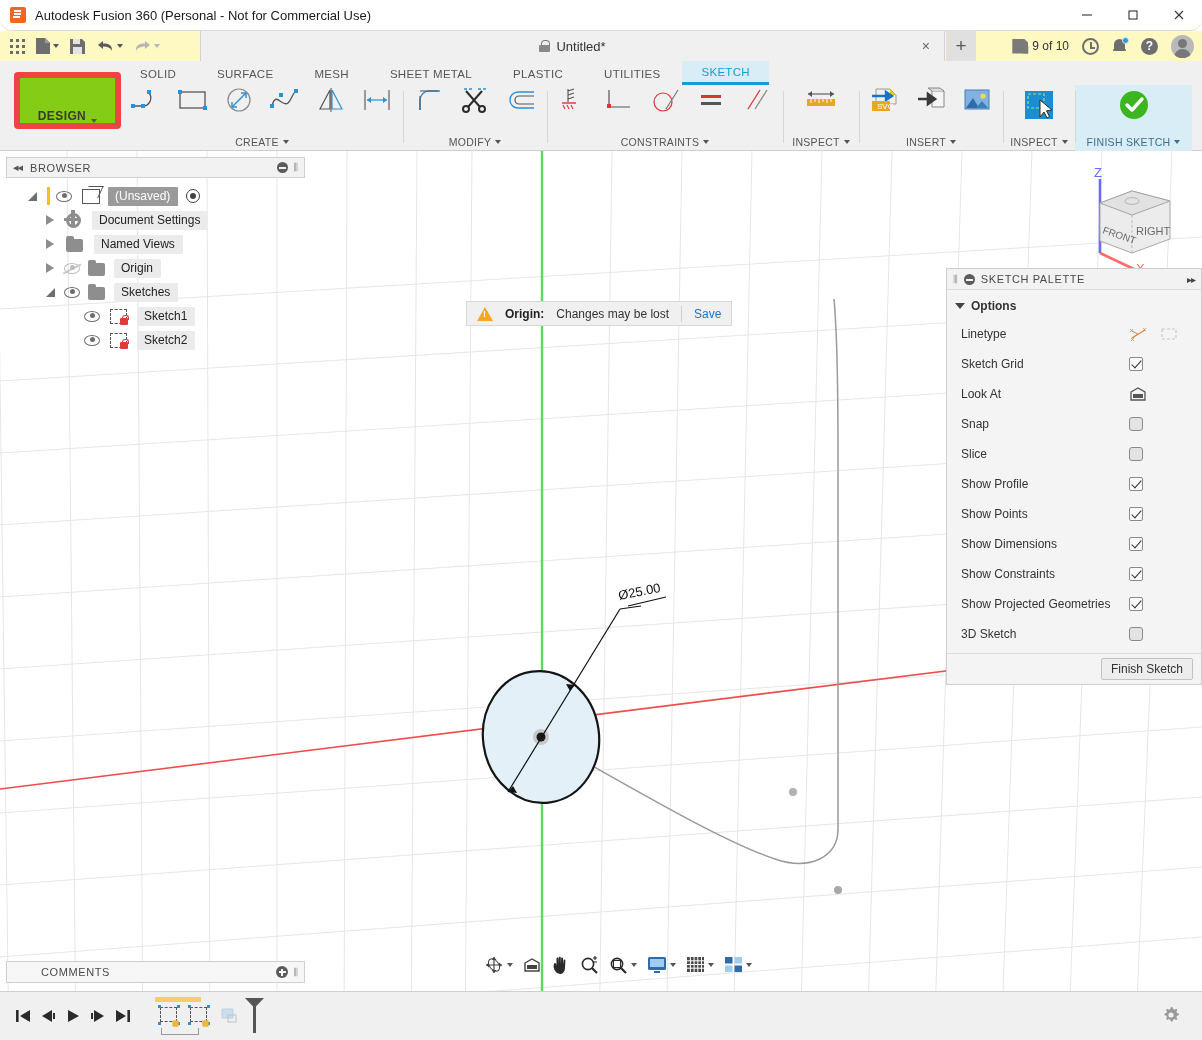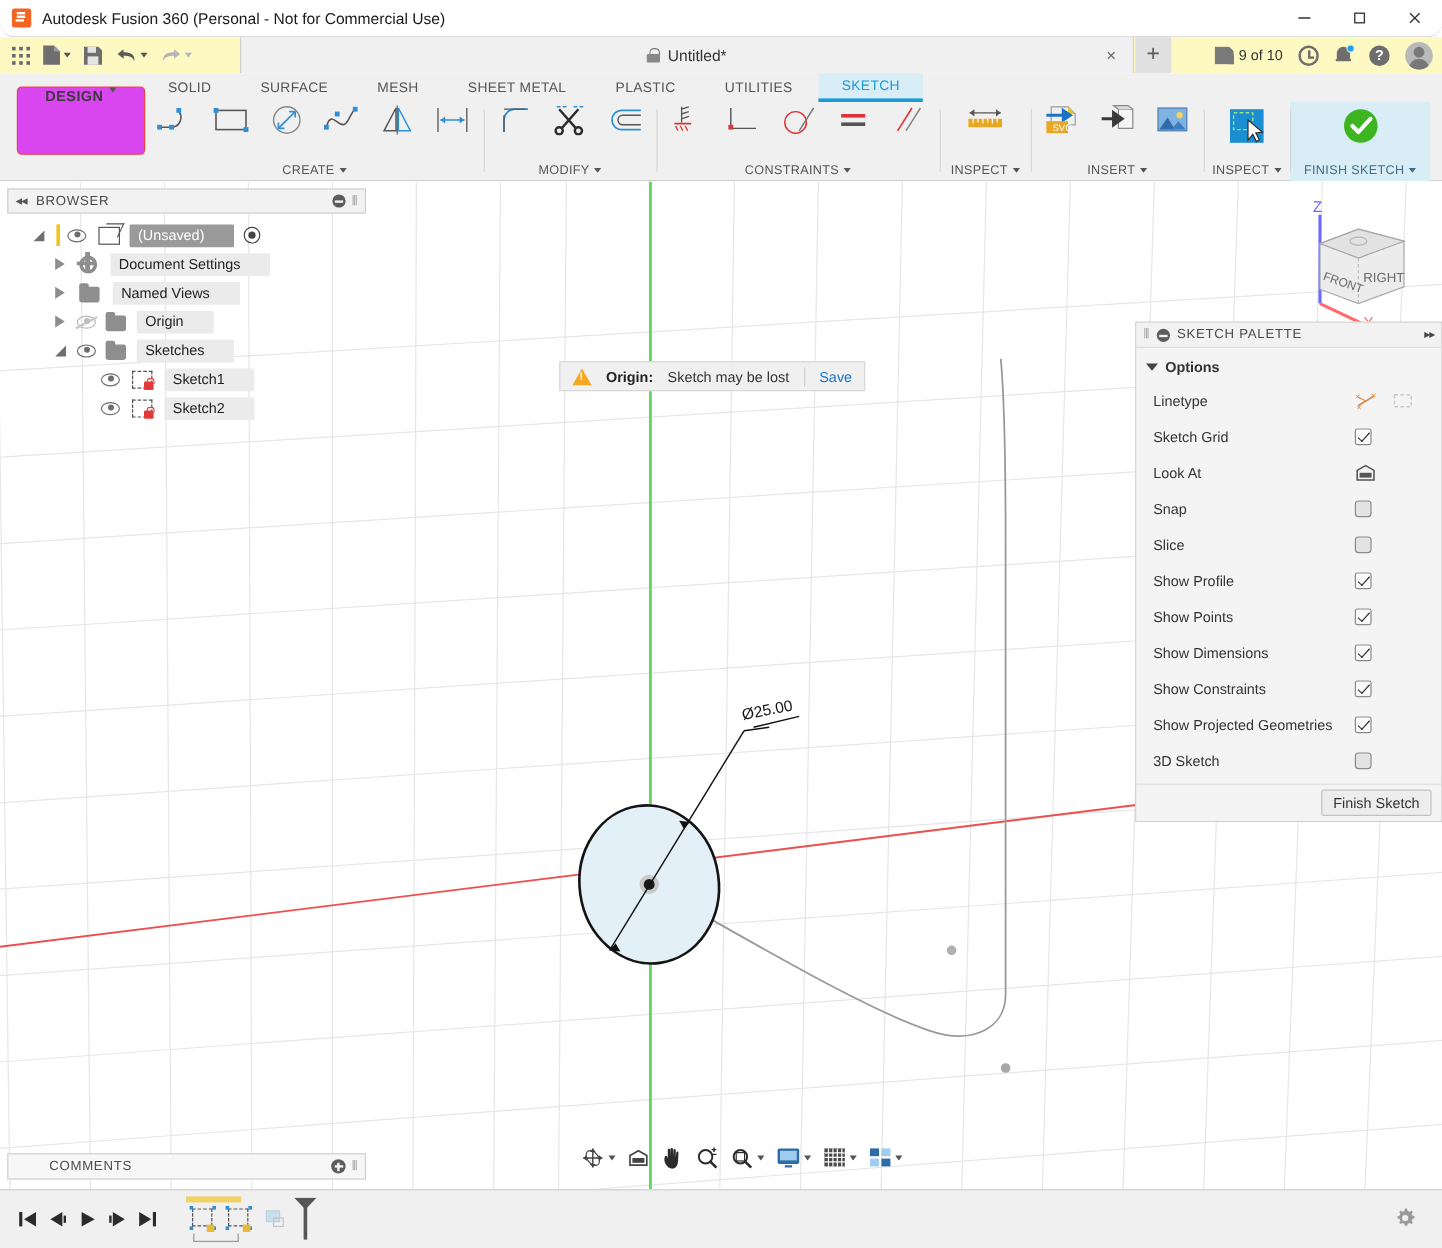--- a/index.html
+++ b/index.html
@@ -85,22 +85,22 @@
   .bell::after { content: ""; position: absolute; left: 1px; top: 11px; width: 13px; height: 2px; background: #6e6e6e; border-radius: 1px; }
   .bell-dot { position: absolute; right: -1px; top: -1px; width: 7px; height: 7px; background: #20a0e0; border-radius: 50%; border: 1px solid #e4e4e4; }
   .help { width: 17px; height: 17px; border-radius: 50%; background: #6e6e6e; color: #fff; font-size: 12px; font-weight: bold; display: flex; align-items: center; justify-content: center; }
   .avatar { width: 23px; height: 23px; border-radius: 50%; background: #b9b9b9; overflow: hidden; position: relative; }
   .avatar::before { content: ""; position: absolute; left: 7px; top: 4px; width: 9px; height: 9px; border-radius: 50%; background: #787878; }
   .avatar::after { content: ""; position: absolute; left: 3px; top: 14px; width: 17px; height: 12px; border-radius: 9px 9px 0 0; background: #787878; }
 
   
   .ribbon { height: 90px; background: #f0f0f0; border-bottom: 1px solid #cfcfcf; position: relative; flex: 0 0 90px; display: flex; }
   .design-box {
-    width: 107px; margin: 11px 0 0 14px; height: 57px; border: 1px solid #ef4444; border-radius: 4px;
-    background: #d946ef; display: flex; align-items: flex-start; justify-content: center; gap: 5px;
+    width: 107px; margin: 11px 0 0 14px; height: 57px; border: 6px solid #ef4444; border-radius: 4px;
+    background: #84cc16; display: flex; align-items: flex-end; justify-content: center; gap: 5px;
     font-size: 12px; font-weight: bold; color: #3a3a3a; letter-spacing: .4px; flex: 0 0 107px;
   }
   .ribbon-right { flex: 1; position: relative; }
   .tabstrip { height: 24px; display: flex; align-items: flex-end; padding-left: 0px; gap: 3px; }
   .rtab {
     height: 23px; padding: 0 19px; display: flex; align-items: center; font-size: 11.5px;
     color: #555; letter-spacing: .3px;
   }
   .rtab.active { color: #1a9ad7; background: #d9edf7; border-bottom: 3px solid #1a9ad7; height: 24px; }
   .panels { display: flex; align-items: stretch; height: 66px; }
@@ -148,21 +148,21 @@
   }
   .gear-sm::before, .gear-sm::after { content: ""; position: absolute; background: #8e8e8e; }
   .gear-sm::before { left: 2.2px; top: -5.5px; width: 3.5px; height: 15px; box-shadow: 0 0 0 0 #8e8e8e; }
   .gear-sm::after { left: -5.5px; top: 2.2px; width: 15px; height: 3.5px; }
   .cube-ico { width: 18px; height: 15px; border: 1.4px solid #555; background: #fff; position: relative; }
   .cube-ico::after { content: ""; position: absolute; left: 3px; top: -4px; width: 14px; height: 11px; border: 1.4px solid #555; border-bottom: none; border-left: none; transform: skewX(-25deg); }
   .sketch-ico { width: 17px; height: 15px; position: relative; }
   .sketch-ico .sq { position: absolute; inset: 0; border: 1.2px dashed #555; }
   .sketch-ico .lk { position: absolute; right: -1px; bottom: -1px; width: 8px; height: 7px; background: #e03a3a; border-radius: 1px; }
   .sketch-ico .lk::before { content: ""; position: absolute; left: 1.6px; top: -3px; width: 5px; height: 4px; border: 1.3px solid #e03a3a; border-bottom: none; border-radius: 3px 3px 0 0; }
-  .lbl-chip { background: #ebebeb; padding: 2px 25px 3px 7px; border-radius: 1px; }
+  .lbl-chip { background: #ebebeb; padding: 2px 8px 3px 7px; border-radius: 1px; }
   .lbl-chip.sel { background: #9a9a9a; color: #fff; }
   .radio-dot { width: 14px; height: 14px; border: 1.8px solid #444; border-radius: 50%; position: relative; }
   .radio-dot::after { content: ""; position: absolute; left: 3px; top: 3px; width: 6px; height: 6px; background: #444; border-radius: 50%; }
   .yellow-bar { width: 3px; height: 18px; background: #f0c419; }
 
   
   .unsaved-bar {
     position: absolute; left: 466px; top: 150px; height: 25px; background: #f0f0f0; border: 1px solid #d8d8d8;
     display: flex; align-items: center; z-index: 6; padding: 0 10px; gap: 12px;
   }
@@ -695,21 +695,21 @@
             </span>
           <span class="lbl-chip" style="margin-left:10px">Sketch2</span>
         </div>
 
       </div>
     </div>
 
     <div class="unsaved-bar">
       <span class="warn-tri"></span>
       <span class="uns-strong">Origin:</span>
-      <span class="uns-msg">Sketch may be lost</span>
+      <span class="uns-msg">Changes may be lost</span>
       <span class="uns-sep"></span>
       <span class="uns-save">Save</span>
     </div>
 
     <div class="palette">
       <div class="pal-head">
         <span class="gripper">⦀</span>
         <span class="minus-circ"></span>
         <span class="pal-title">SKETCH PALETTE</span>
         <span class="pal-ff">▸▸</span>

